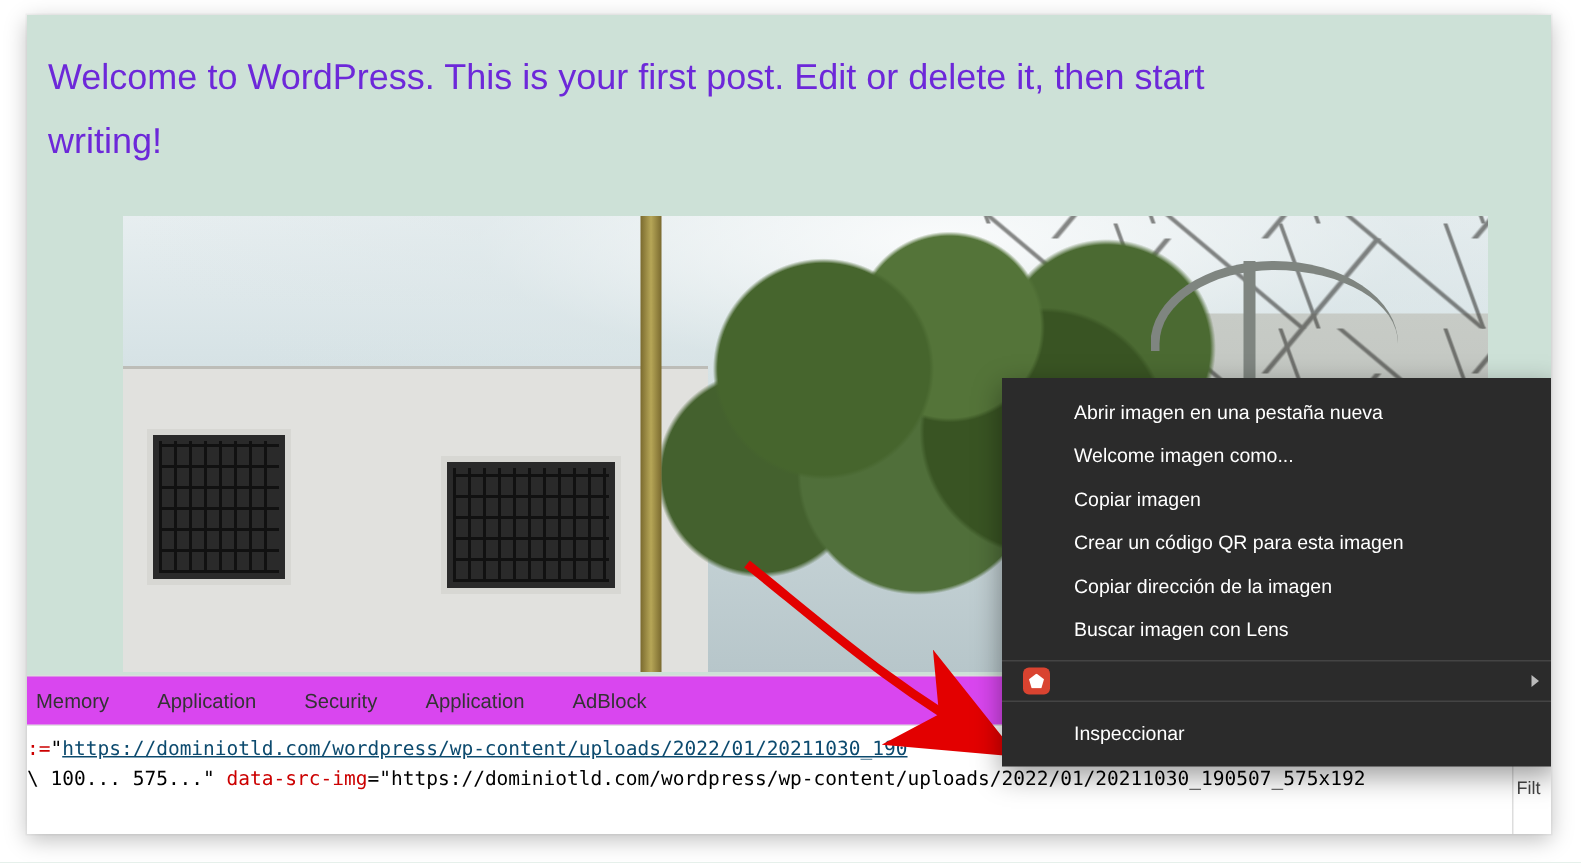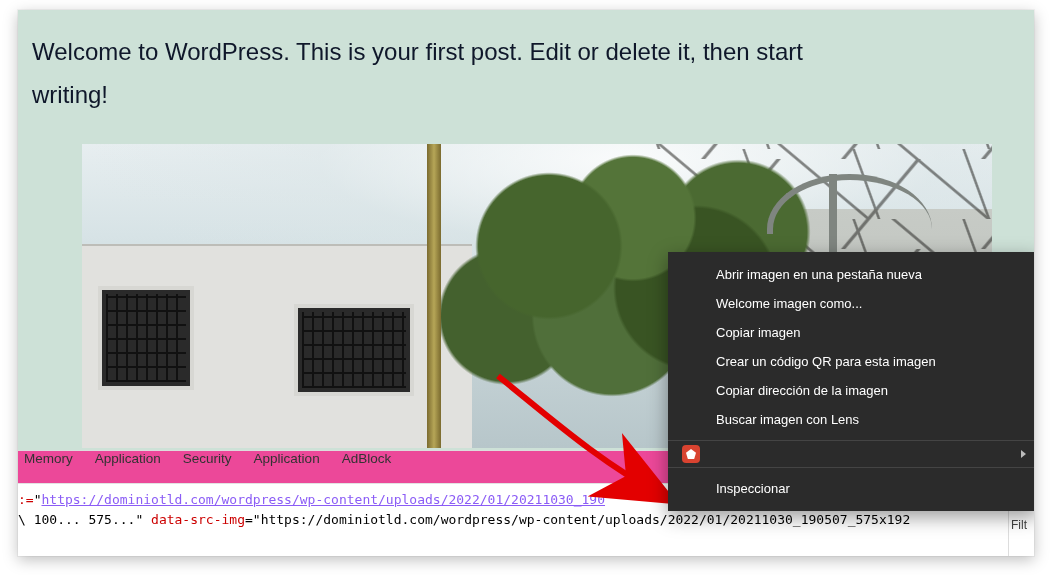--- a/index.html
+++ b/index.html
@@ -25,21 +25,21 @@
   .post-area {
     background: #cde1d7;
     width: 100%;
     height: 440px;
     padding: 20px 14px 0 14px;
     position: relative;
   }
   .post-text {
     font-size: 24px;
     line-height: 1.8;
-    color: #0f172a;
+    color: #6d28d9;
     font-weight: 400;
     margin-bottom: 28px;
     max-width: 840px;
   }
   .post-image-wrap {
     margin-left: 50px;
     width: 910px;
     height: 304px;
     position: relative;
     overflow: hidden;
@@ -99,34 +99,34 @@
   .lamp-arm {
     position:absolute;right:60px;top:30px;width:165px;height:60px;
     border-top:6px solid #7f8580;border-right:none;
     border-radius:90px 90px 0 0 / 60px 60px 0 0;
     border-left:6px solid #7f8580;border-bottom:none;
   }
 
   
   .devtools-tabs {
     position:absolute;left:0;top:440px;right:0;height:34px;
-    background:#ec4899;border-top:1px solid #dcdcdc;border-bottom:1px solid #e2e2e2;
-    display:flex;align-items:flex-start;gap:22px;padding-left:6px;
+    background:#d946ef;border-top:1px solid #dcdcdc;border-bottom:1px solid #e2e2e2;
+    display:flex;align-items:center;gap:32px;padding-left:6px;
     font-size:13.5px;color:#333;
   }
   .devtools-tabs span{cursor:default;}
 
   
   .code-area {
     position:absolute;left:0;right:0;top:474px;height:72px;background:#fff;padding:6px 4px 0 0;
     font-family:Consolas,Menlo,monospace;font-size:13px;line-height:20px;color:#000;
     white-space:nowrap;overflow:hidden;
   }
   .code-area .attr{color:#c00;}
-  .code-area .str{color:#8b5cf6;text-decoration:underline;}
+  .code-area .str{color:#0c4a6e;text-decoration:underline;}
 
   
   .right-strip {
     position:absolute;right:0;top:474px;width:26px;height:72px;background:#fff;
     border-left:1px solid #ddd;font-size:12px;color:#444;padding:8px 2px;line-height:22px;
   }
 
   
   .arrow-svg {position:absolute;left:470px;top:356px;width:200px;height:150px;pointer-events:none;}
 

